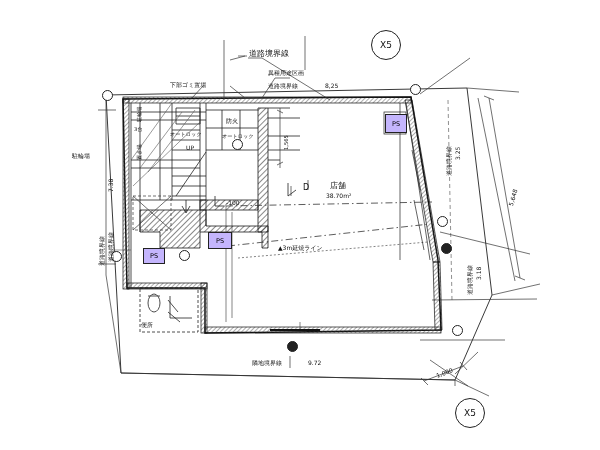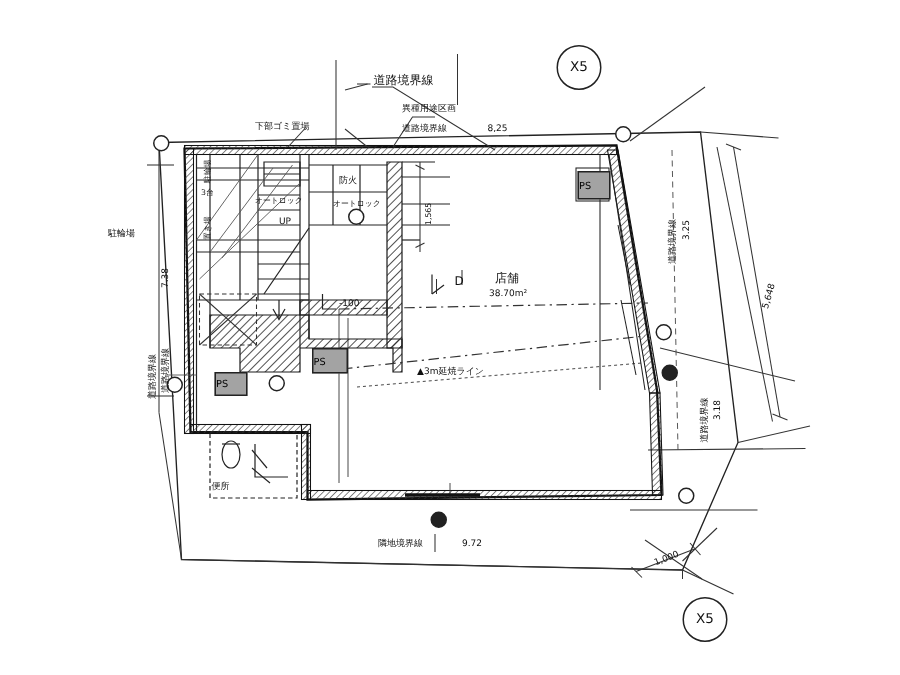--- a/index.html
+++ b/index.html
@@ -12,22 +12,22 @@
   .lbl.s6{font-size:6px;}
   .lbl.s5{font-size:5.2px;}
   .lbl.s8{font-size:8px;}
   .vert{transform-origin:0 0;}
   .gridmark{position:absolute;width:28px;height:28px;border:1.1px solid #222;
      border-radius:50%;background:#fff;display:flex;align-items:center;
      justify-content:center;font-size:9px;font-weight:normal;color:#111;}
   .node{position:absolute;width:9px;height:9px;border:1.1px solid #222;
      border-radius:50%;background:#fff;}
   .node.filled{background:#222;}
-  .psbox{position:absolute;border:1px solid #222;background:#a3a3a3;
-     display:flex;align-items:center;font-size:6.5px;}
+  .psbox{position:absolute;border:1px solid #222;background:#c4b5fd;
+     display:flex;align-items:center;justify-content:center;font-size:6.5px;}
 </style>
 </head>
 <body>
 
 <div id="plan">
 
   <svg class="layer" viewBox="0 0 600 450" xmlns="http://www.w3.org/2000/svg">
     <defs>
       <pattern id="hatchA" width="4" height="4" patternTransform="rotate(45)" patternUnits="userSpaceOnUse">
         <line x1="0" y1="0" x2="0" y2="4" stroke="#2a2a2a" stroke-width="1.1"></line>

